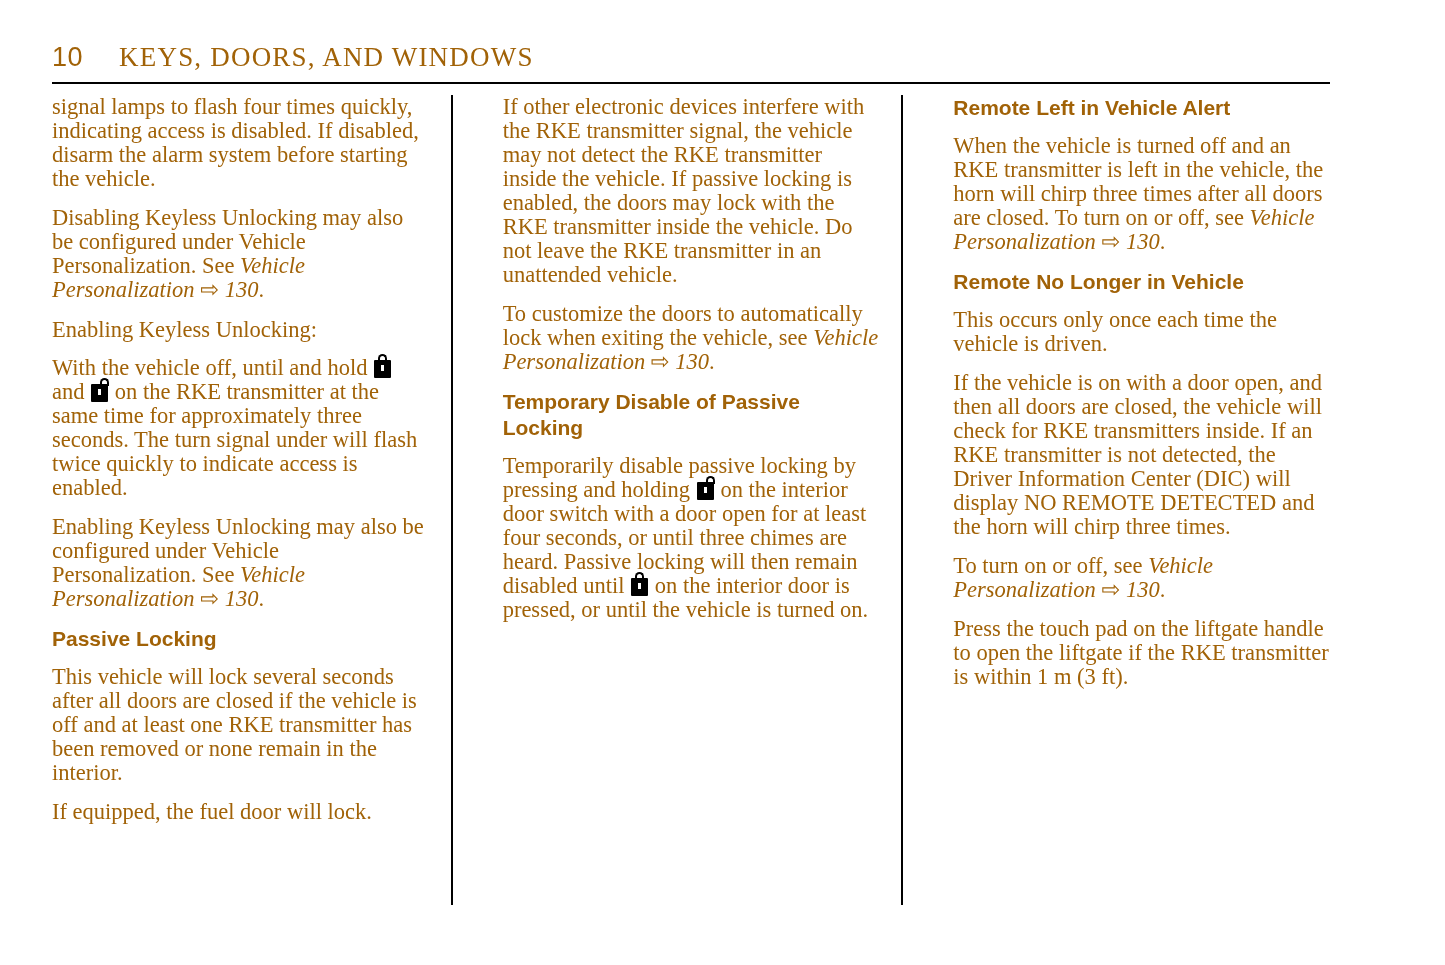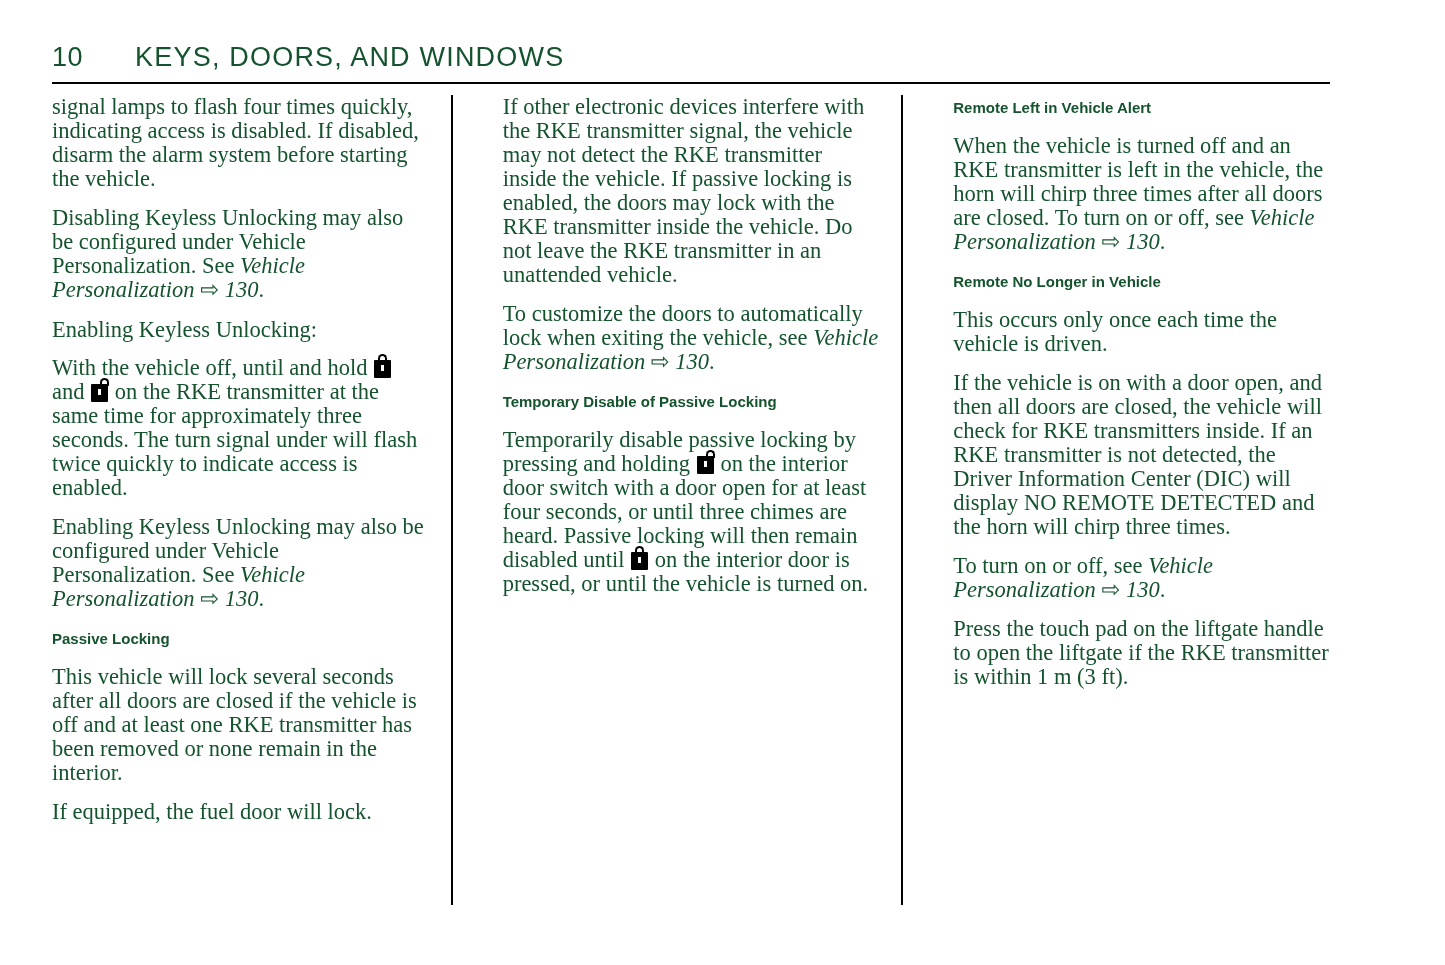--- a/index.html
+++ b/index.html
@@ -6,41 +6,42 @@
     margin: 0;
     padding: 0;
     background: #ffffff;
   }
   .page {
     position: relative;
     width: 1445px;
     height: 965px;
     background: #ffffff;
     font-family: "Liberation Serif", serif;
-    color: #14532d;
+    color: #a16207;
     box-sizing: border-box;
     overflow: hidden;
   }
   .header {
     position: absolute;
     left: 52px;
     top: 42px;
     width: 1278px;
     display: flex;
     align-items: baseline;
     font-family: "Liberation Sans", sans-serif;
   }
   .header .page-number {
     font-size: 27px;
     letter-spacing: 0.5px;
   }
   .header .section-title {
     font-size: 27px;
-    margin-left: 52px;
+    margin-left: 36px;
     letter-spacing: 1.2px;
+    font-family: Liberation Serif, serif;
   }
   .header-rule {
     position: absolute;
     left: 52px;
     top: 82px;
     width: 1278px;
     height: 2px;
     background: #000000;
   }
   .columns {
@@ -73,21 +74,21 @@
   h3.head-serif {
     font-family: "Liberation Serif", serif;
     font-weight: normal;
     font-size: 22.5px;
     line-height: 26.4px;
     margin: 0 0 13px 0;
   }
   h3.head-sans {
     font-family: "Liberation Sans", sans-serif;
     font-weight: bold;
-    font-size: 15px;
+    font-size: 21px;
     line-height: 26px;
     margin: 3px 0 13px 0;
   }
   .it { font-style: italic; }
   .lock-glyph {
     display: inline-block;
     width: 17px;
     height: 18px;
     background: #000000;
     position: relative;

